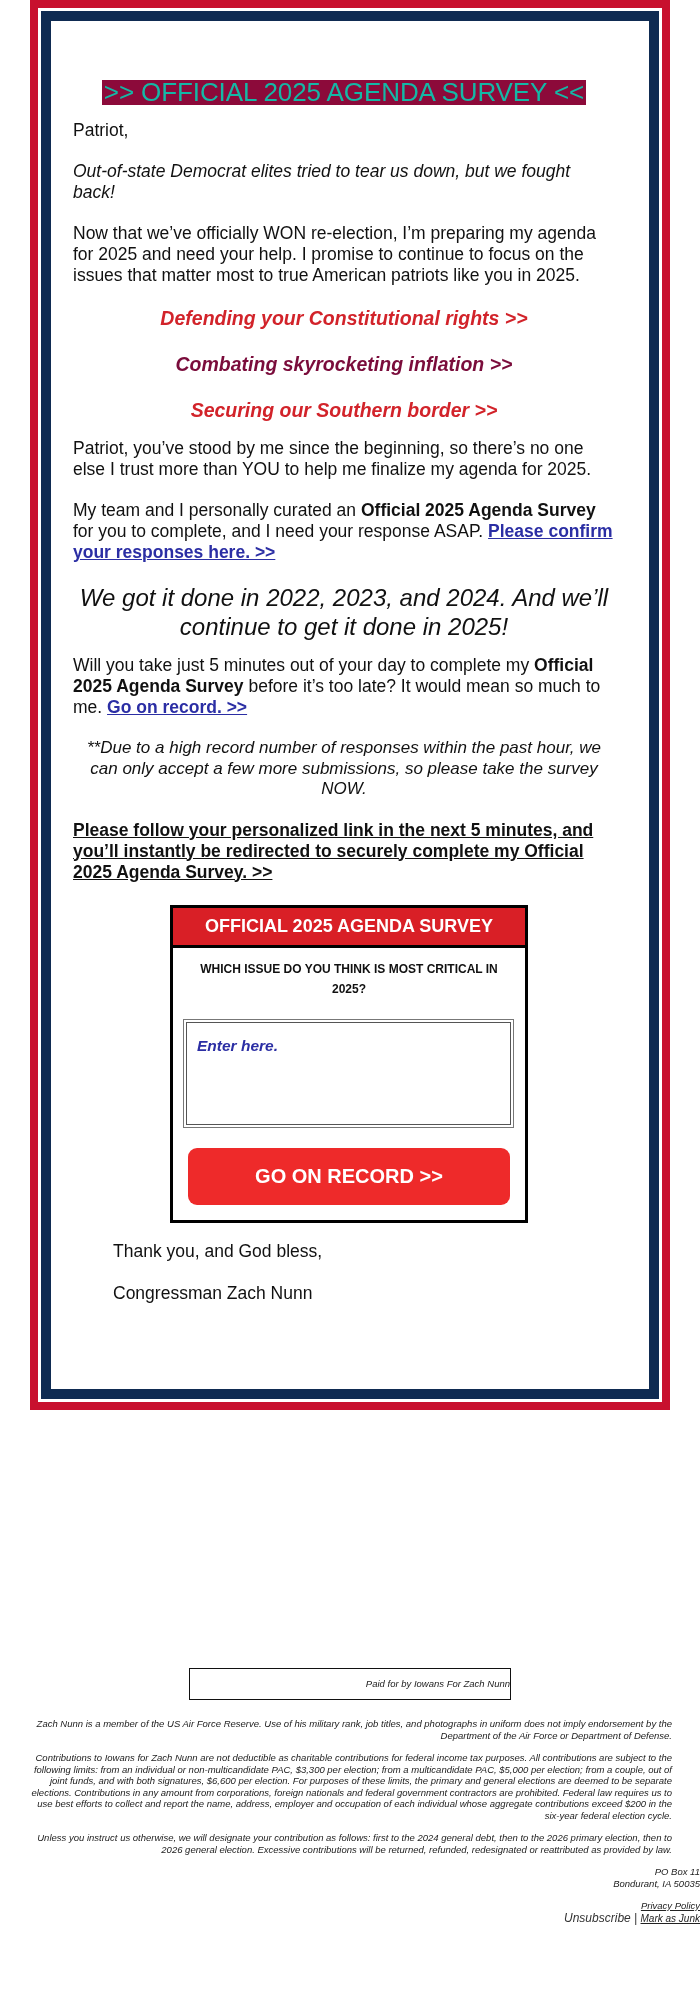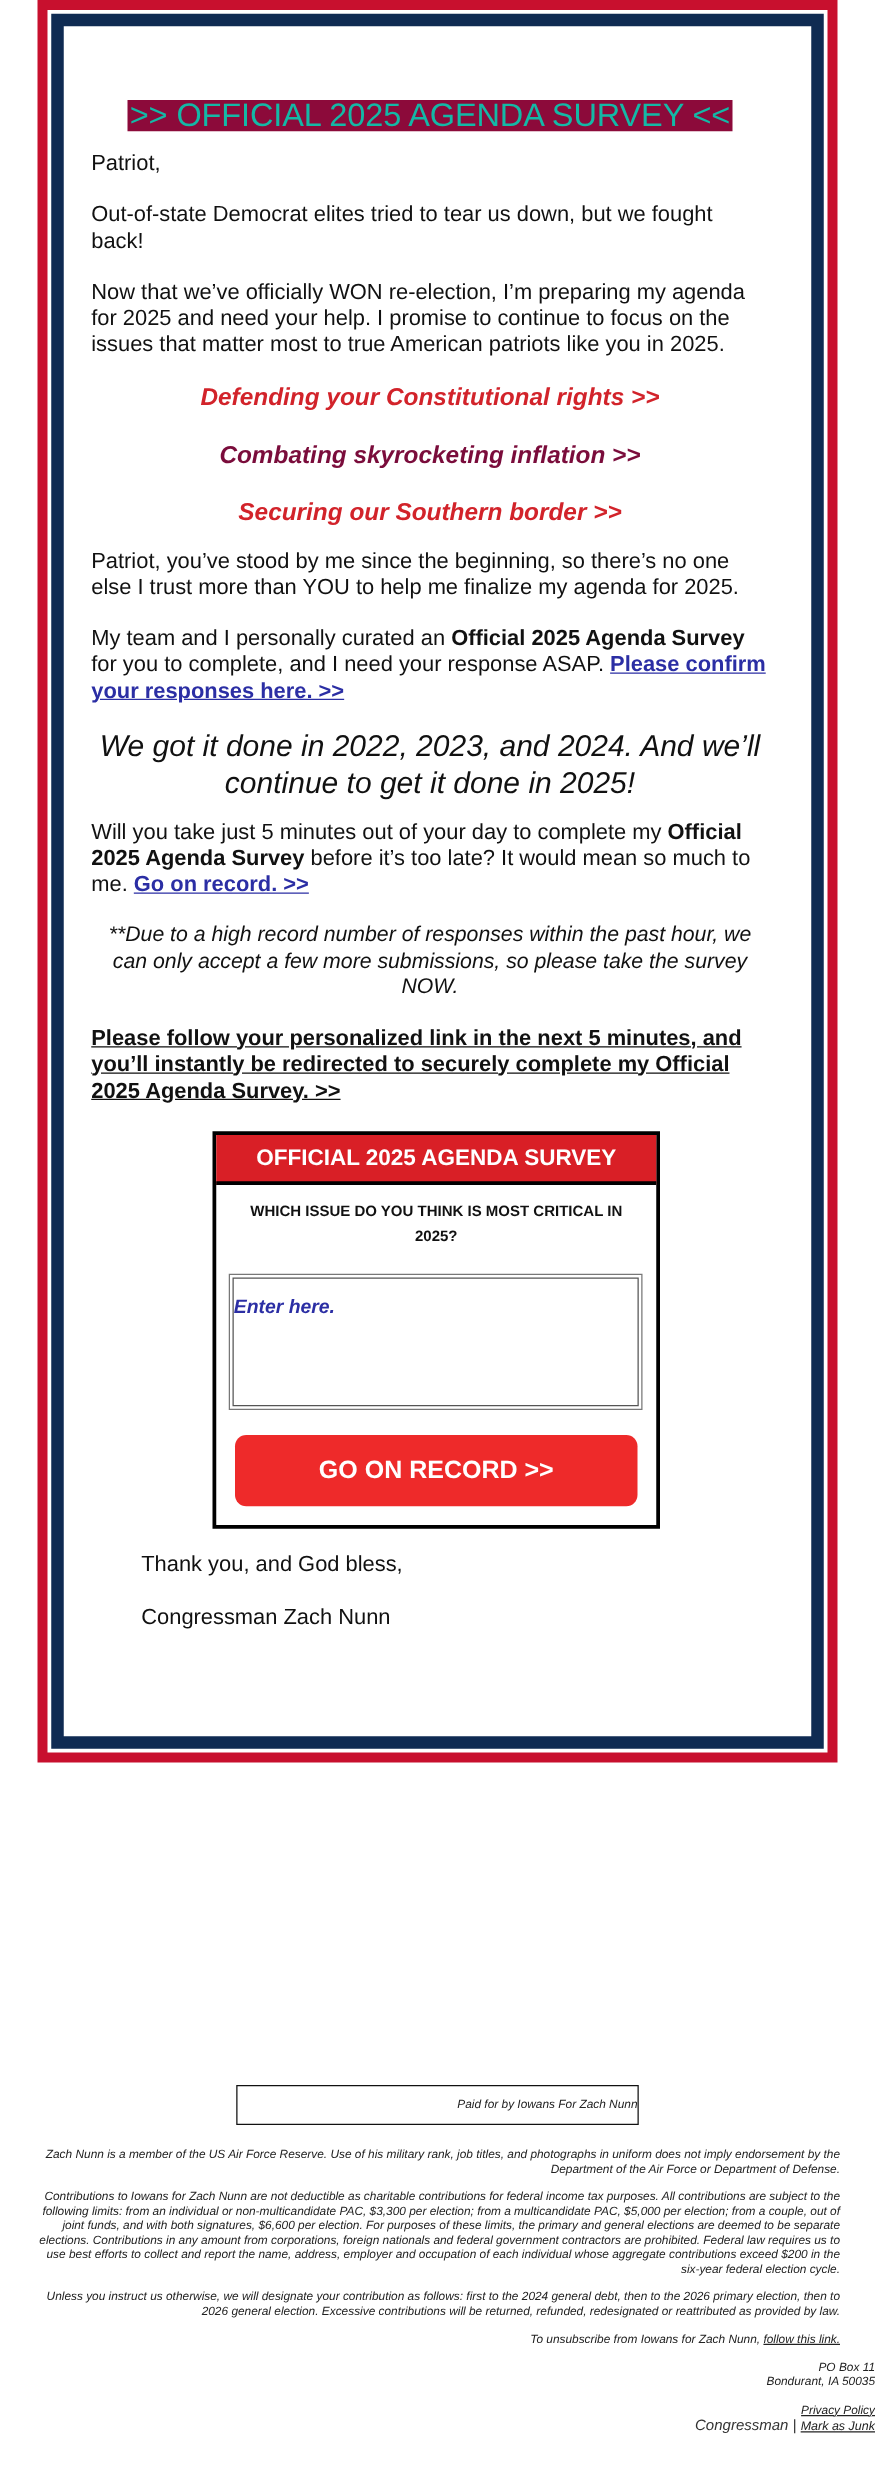--- a/index.html
+++ b/index.html
@@ -9,35 +9,35 @@
   
   .frame-red { position: absolute; left: 30px; top: 0; width: 640px; height: 1410px; background: #c8102e; padding: 8px; }
   .frame-gap { width: 100%; height: 100%; background: #ffffff; padding: 3px; }
   .frame-navy { width: 100%; height: 100%; background: #0f2b52; padding: 10px; }
   .frame-inner { width: 100%; height: 100%; background: #ffffff; padding: 59px 21px 0 22px; position: relative; }
 
   .content { width: 542px; font-size: 17.5px; line-height: 21px; }
   .headline-wrap { text-align: center; margin-bottom: 14px; }
   .headline { display: inline-block; background: #8c0a3a; color: #14b8a6; font-weight: normal; font-size: 26px; line-height: 25px; padding: 0 2px; letter-spacing: -0.1px; }
   p.body { margin-bottom: 20px; }
-  p.italic { }
+  p.italic { font-style: italic; }
   .issue { text-align: center; font-style: italic; font-weight: bold; font-size: 19.5px; line-height: 24px; margin-bottom: 22px; }
   .issue.red { color: #d2232a; }
   .issue.maroon { color: #7a0c3b; }
   .issue:last-of-type { margin-bottom: 16px; }
   a.link { color: #2b2ea4; font-weight: bold; text-decoration: underline; }
   .big-quote { text-align: center; font-style: italic; font-size: 24px; line-height: 29px; margin: 4px 0 14px; }
   .urgent { text-align: center; font-style: italic; font-size: 17px; line-height: 20.5px; margin: 2px 0 20px; }
   a.cta-text { color: #111; font-weight: bold; text-decoration: underline; display: block; margin-bottom: 22px; }
 
   .survey { width: 358px; margin: 0 0 0 97px; border: 3px solid #000; }
   .survey-head { background: #d91f26; color: #fff; text-align: center; font-weight: bold; font-size: 18px; line-height: 37px; border-bottom: 3px solid #000; }
   .survey-q { text-align: center; font-weight: bold; font-size: 12px; line-height: 20px; padding: 11px 20px 0; }
   .survey-input { display: block; margin: 20px 11px 0 10px; height: 109px; border: 1px solid #777; padding: 2px; }
-  .survey-input-inner { width: 100%; height: 100%; border: 1px solid #555; padding: 12px 0; font-style: italic; font-weight: bold; color: #2b2ea4; font-size: 15.5px; }
+  .survey-input-inner { width: 100%; height: 100%; border: 1px solid #555; padding: 12px 10px; font-style: italic; font-weight: bold; color: #2b2ea4; font-size: 15.5px; }
   .survey-btn { display: block; margin: 20px 15px 15px 15px; height: 57px; background: #ee2a2a; border-radius: 9px; color: #fff; font-weight: bold; font-size: 20px; text-align: center; line-height: 57px; text-decoration: none; }
 
   .signoff { margin-top: 18px; }
   .signoff p { margin-bottom: 21px; margin-left: 40px; }
 
   
   .footer { position: absolute; left: 0; top: 1668px; width: 700px; font-size: 9.5px; line-height: 11.5px; color: #222; text-align: right; font-style: italic; }
   .paid-box { width: 322px; height: 32px; margin: 0 auto 18px; border: 1px solid #111; line-height: 30px; font-size: 9.5px; }
   .footer p { margin: 0 28px 11px; }
   .footer a { color: #222; text-decoration: underline; }
@@ -102,26 +102,23 @@
       </div>
     </div>
   </div>
 </div>
 
 <div class="footer">
   <div class="paid-box">Paid for by Iowans For Zach Nunn</div>
   <p>Zach Nunn is a member of the US Air Force Reserve. Use of his military rank, job titles, and photographs in uniform does not imply endorsement by the Department of the Air Force or Department of Defense.</p>
   <p>Contributions to Iowans for Zach Nunn are not deductible as charitable contributions for federal income tax purposes. All contributions are subject to the following limits: from an individual or non-multicandidate PAC, $3,300 per election; from a multicandidate PAC, $5,000 per election; from a couple, out of joint funds, and with both signatures, $6,600 per election. For purposes of these limits, the primary and general elections are deemed to be separate elections. Contributions in any amount from corporations, foreign nationals and federal government contractors are prohibited. Federal law requires us to use best efforts to collect and report the name, address, employer and occupation of each individual whose aggregate contributions exceed $200 in the six-year federal election cycle.</p>
   <p>Unless you instruct us otherwise, we will designate your contribution as follows: first to the 2024 general debt, then to the 2026 primary election, then to 2026 general election. Excessive contributions will be returned, refunded, redesignated or reattributed as provided by law.</p>
-  <p>
-    <span>To unsubscribe from Iowans for Zach Nunn, </span><a href="#">follow this link.</a>
-  </p>
   <div class="addr">
     <div>PO Box 11</div>
     <div>Bondurant, IA 50035</div>
   </div>
   <div>
     <a href="#">Privacy Policy</a>
   </div>
   <div class="unsub">
-    <span>Congressman</span><span> | </span><a href="#">Mark as Junk</a>
+    <span>Unsubscribe</span><span> | </span><a href="#">Mark as Junk</a>
   </div>
 </div>
 
 </body></html>

